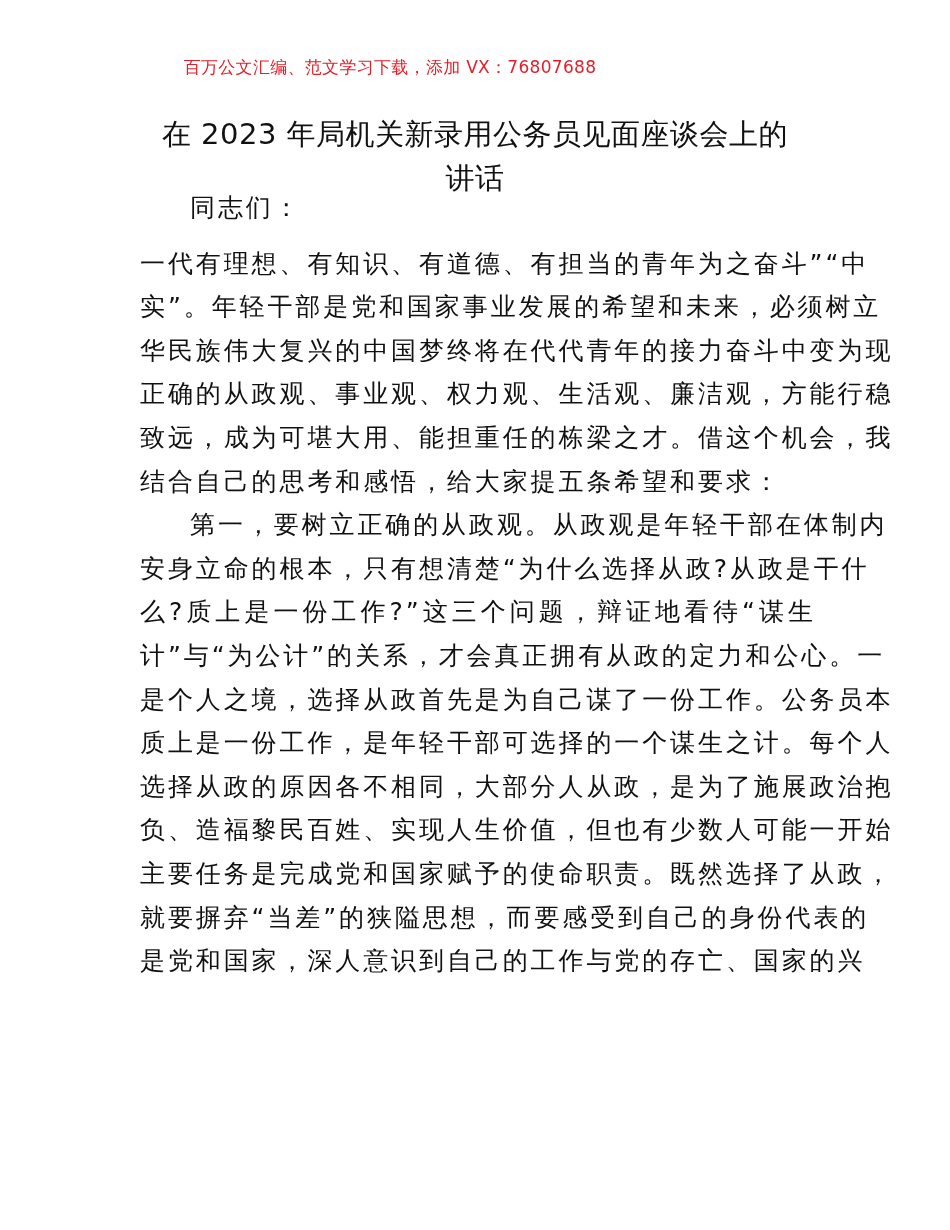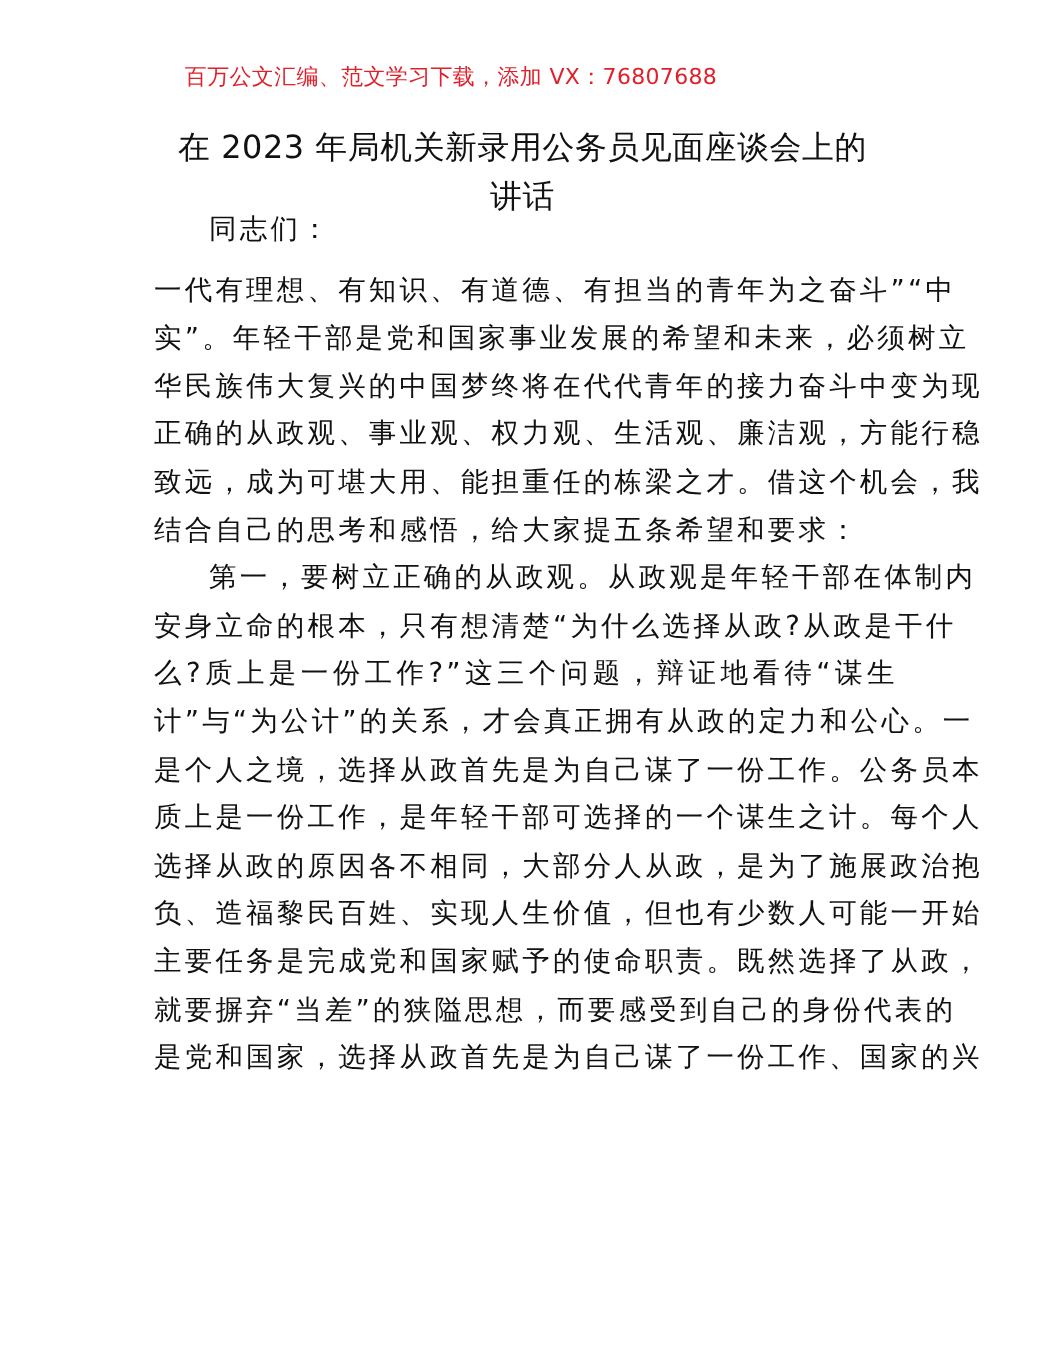--- a/index.html
+++ b/index.html
@@ -14,24 +14,23 @@
       overflow: hidden;
       font-family: "DejaVu Sans", "Liberation Sans", sans-serif;
       color: #111111;
     }
     .watermark {
       position: absolute;
       top: 56px;
       left: 0;
       width: 780px;
       text-align: center;
-      font-size: 20px;
+      font-size: 17px;
       color: #e0202a;
       letter-spacing: 0.3px;
-      margin-left: 20px;
     }
     .title {
       position: absolute;
       top: 112px;
       left: 130px;
       width: 690px;
       text-align: center;
       font-size: 29px;
       line-height: 44px;
       color: #111111;
@@ -97,15 +96,15 @@
     <span class="line indent">第一，要树立正确的从政观。从政观是年轻干部在体制内</span>
     <span class="line">安身立命的根本，只有想清楚“为什么选择从政?从政是干什</span>
     <span class="line">么?质上是一份工作?”这三个问题，辩证地看待“谋生</span>
     <span class="line">计”与“为公计”的关系，才会真正拥有从政的定力和公心。一</span>
     <span class="line">是个人之境，选择从政首先是为自己谋了一份工作。公务员本</span>
     <span class="line">质上是一份工作，是年轻干部可选择的一个谋生之计。每个人</span>
     <span class="line">选择从政的原因各不相同，大部分人从政，是为了施展政治抱</span>
     <span class="line">负、造福黎民百姓、实现人生价值，但也有少数人可能一开始</span>
     <span class="line">主要任务是完成党和国家赋予的使命职责。既然选择了从政，</span>
     <span class="line">就要摒弃“当差”的狭隘思想，而要感受到自己的身份代表的</span>
-    <span class="line">是党和国家，选择从政首先是为自己谋了一份工作、国家的兴</span>
+    <span class="line">是党和国家，深人意识到自己的工作与党的存亡、国家的兴</span>
   </div>
 </div>
 
 </body></html>

